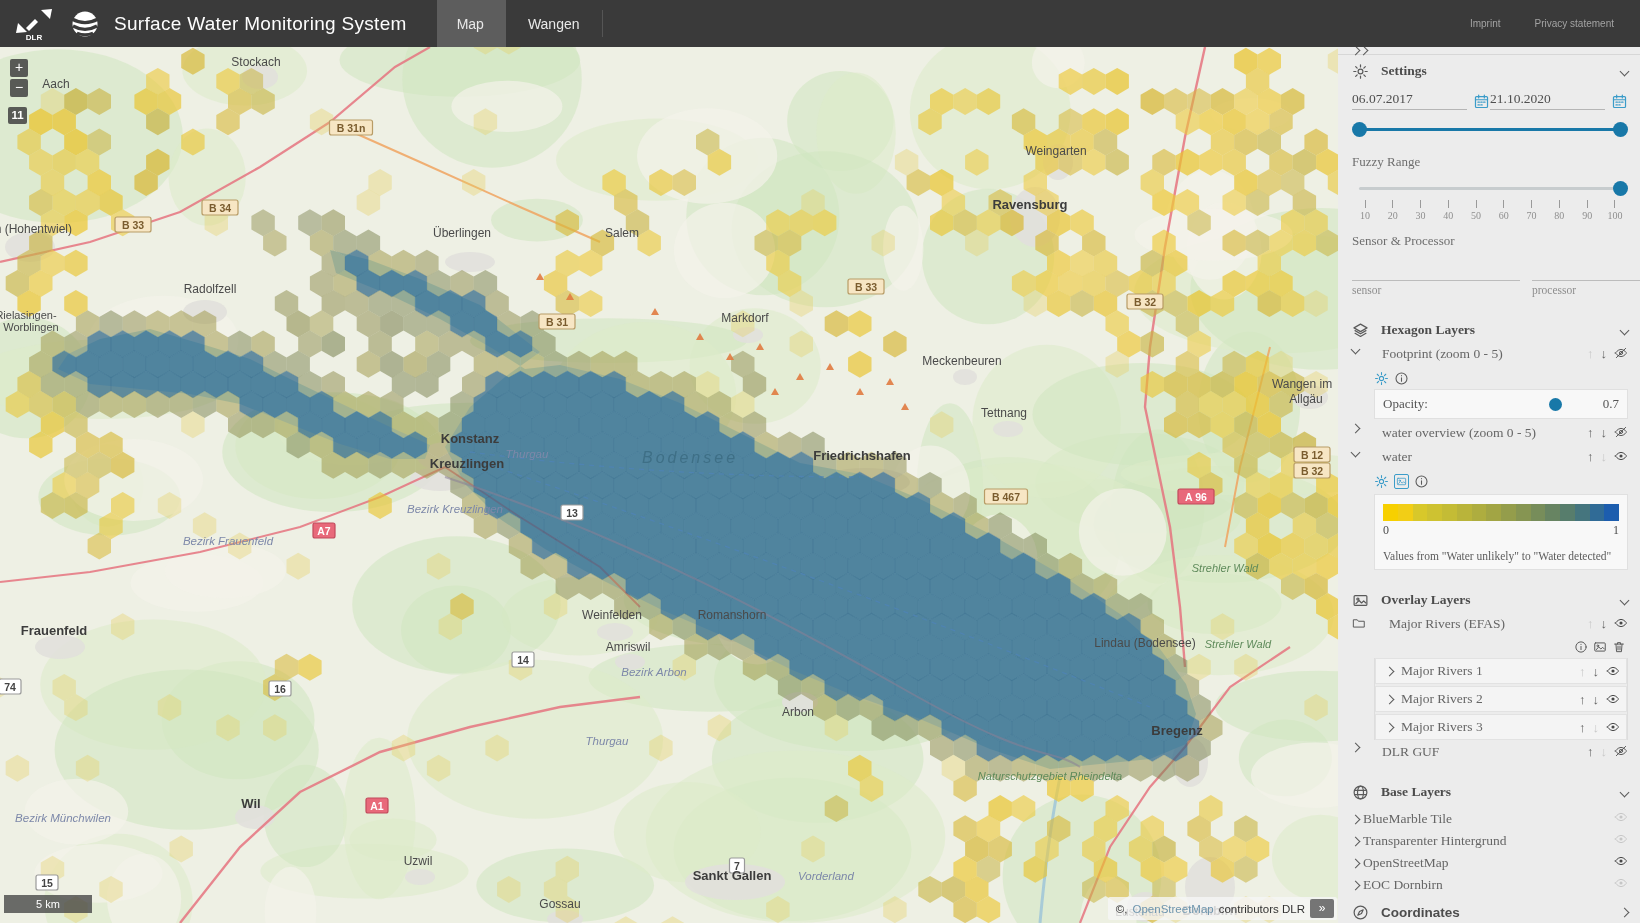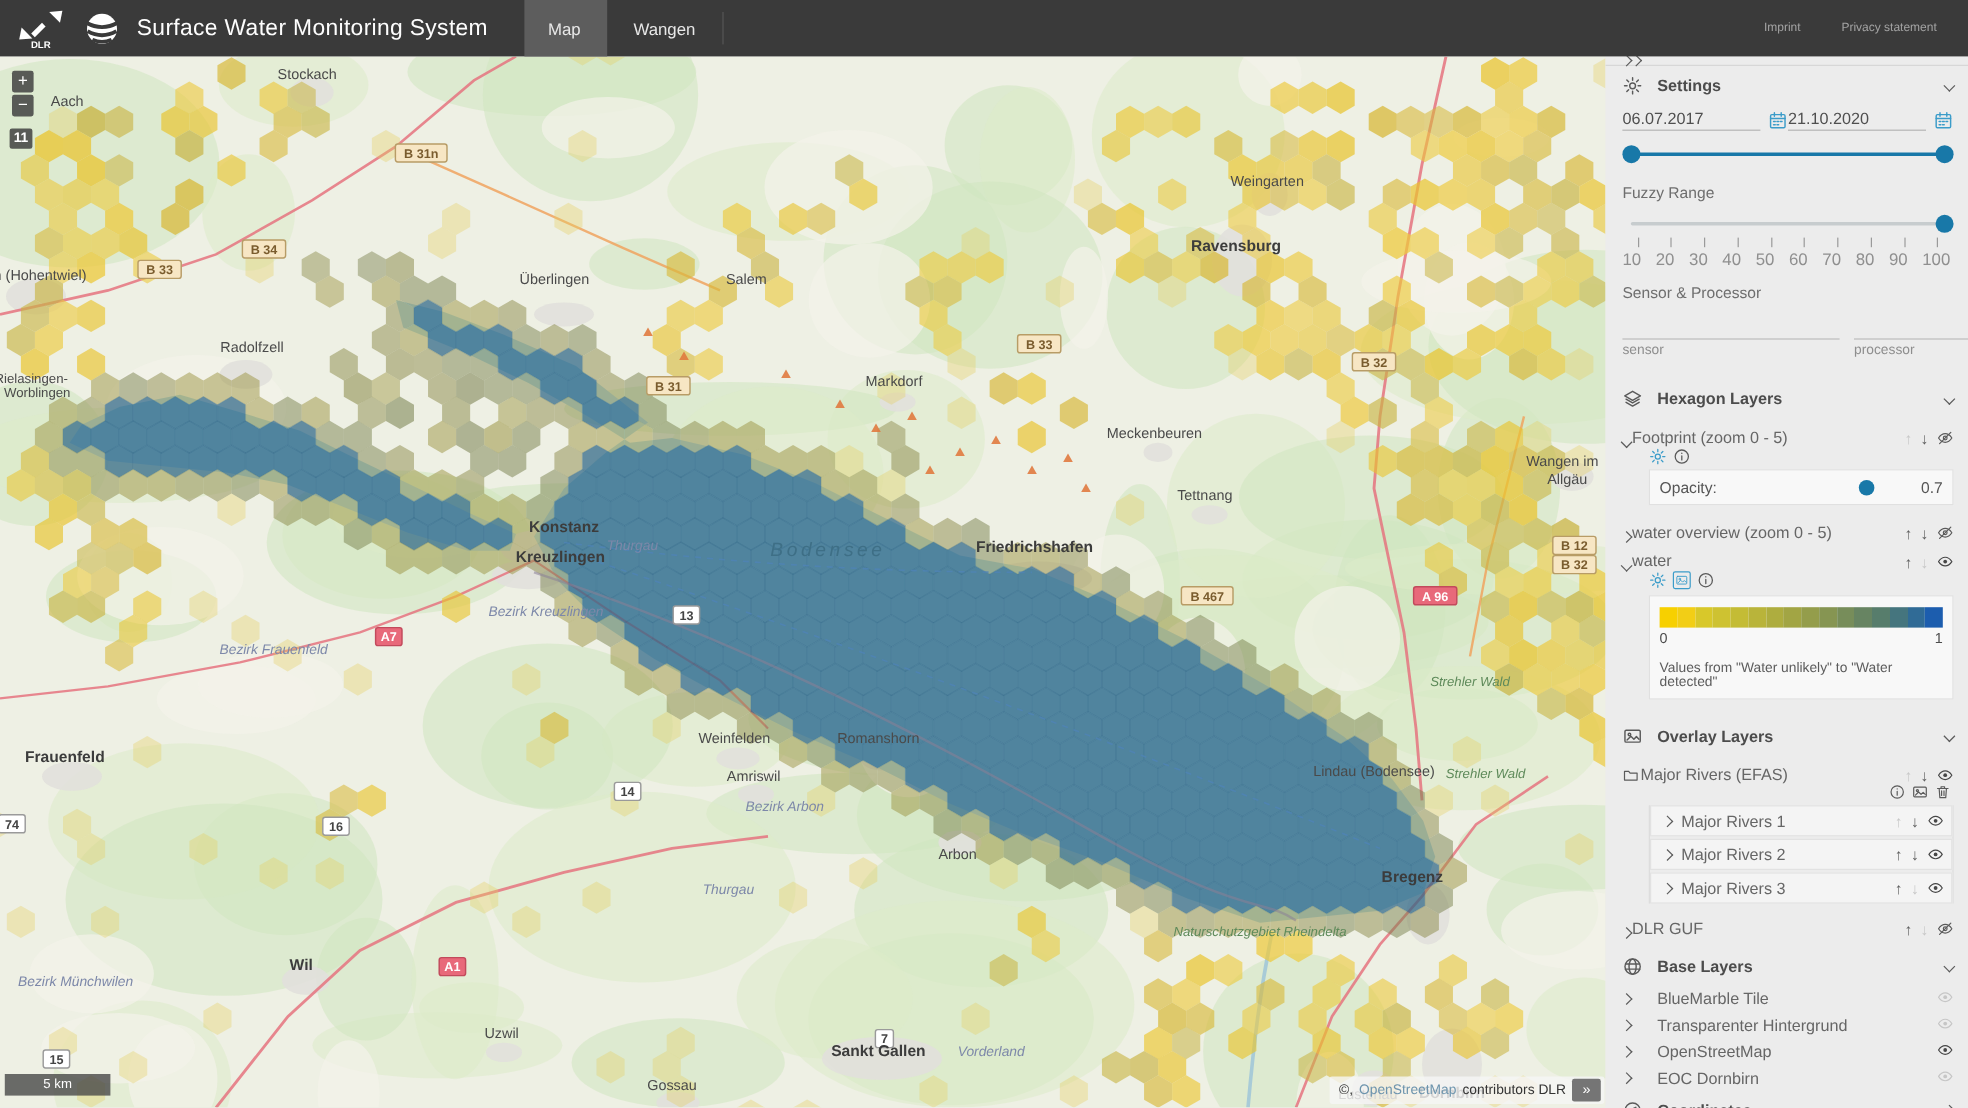--- a/index.html
+++ b/index.html
@@ -35,21 +35,21 @@
     line-height:18px;font-size:12px;cursor:pointer;}
 
   
   .sidebar{position:absolute;right:0;top:47px;width:302px;height:876px;background:#ececec;
     color:#5c5c5c;font-size:13px;display:flex;flex-direction:column;z-index:20;}
   .collapse-row{height:33px;display:flex;align-items:center;padding-left:14px;border-bottom:1px solid #d7d7d7;}
   .dchev{display:flex;gap:1px;cursor:pointer;}
   .chv{display:inline-block;width:7px;height:7px;border-right:1.7px solid #5a5a5a;border-bottom:1.7px solid #5a5a5a;}
   .chv.r{transform:rotate(-45deg);}
   .chv.d{transform:rotate(45deg);}
-  .sec{padding:0 12px 0 14px;}
+  .sec{padding:0 12px 0 14px;font-family:Liberation Serif, serif;}
   .sechead{display:flex;align-items:center;gap:12px;height:32px;font-weight:bold;color:#4c4c4c;
     font-size:13.5px;cursor:pointer;}
   .sechead .chvend{margin-left:auto;}
   .divider{height:1px;background:#d5d5d5;margin:4px 0;}
   .ic{display:inline-flex;width:17px;height:17px;color:#5a5a5a;flex:none;}
   .ic svg{width:100%;height:100%;}
   .ic.blue{color:#3b9cc9;}
   .ic.sm{width:14px;height:14px;}
   .ic.dim{color:#c6c6c6;}
   .ic.dark{color:#474747;}
@@ -58,50 +58,50 @@
   .dcell{flex:1;display:flex;align-items:flex-end;gap:6px;}
   .dinput{flex:1;border:none;border-bottom:1px solid #b5b5b5;background:transparent;color:#4f4f4f;
     font-size:13.5px;padding:2px 0;font-family:inherit;width:80px;}
   .dualslider{position:relative;height:16px;margin:12px 2px 2px 2px;}
   .dualslider .track{position:absolute;left:5px;right:5px;top:6px;height:3px;background:#1878a8;border-radius:2px;}
   .handle{position:absolute;width:15px;height:15px;border-radius:50%;background:#1878a8;top:0;cursor:pointer;}
   .lbl{color:#6e6e6e;font-size:13px;margin-top:16px;}
   .fuzzy{position:relative;height:16px;margin:11px 2px 0 2px;}
   .fuzzy .track{position:absolute;left:5px;right:5px;top:6px;height:3px;background:#c7ccce;border-radius:2px;}
   .tickrow{display:flex;justify-content:space-between;margin:3px 0 0 0;}
-  .tick{width:26px;text-align:left;color:#8f8f8f;font-size:14px;}
+  .tick{width:26px;text-align:center;color:#8f8f8f;font-size:10px;}
   .tick i{display:block;width:1px;height:8px;background:#9a9a9a;margin:0 auto 2px auto;}
   .sprow{display:flex;gap:12px;margin-top:14px;padding-bottom:10px;}
   .inpcol{flex:1;display:flex;flex-direction:column;}
   .inpcol input{border:none;border-bottom:1px solid #bcbcbc;background:transparent;height:18px;font-family:inherit;}
   .inpcol label{color:#8e8e8e;font-size:11.5px;margin-top:3px;}
   .inpcol.wide{flex:1.4;}
 
-  .layerrow{display:flex;align-items:flex-end;gap:1px;height:24px;color:#666;font-size:13.5px;cursor:pointer;}
+  .layerrow{display:flex;align-items:flex-start;gap:23px;height:24px;color:#666;font-size:13.5px;cursor:pointer;}
   .layerrow .ops{margin-left:auto;display:flex;align-items:center;gap:7px;}
   .arr{font-size:13px;color:#5f5f5f;cursor:pointer;line-height:1;}
   .arr.dis{color:#c8c8c8;}
   .subicons{display:flex;gap:5px;padding:1px 0 3px 22px;}
   .subicons .ic{width:15px;height:15px;cursor:pointer;}
   .ic.framed{border:1px solid #3b9cc9;border-radius:2px;padding:1px;}
   .opbox{background:#f8f8f8;border:1px solid #e0e0e0;margin-left:22px;height:30px;display:flex;
     align-items:center;padding:0 8px;position:relative;color:#555;justify-content:space-between;}
   .opbox .dot{position:absolute;left:69%;top:8px;width:13px;height:13px;border-radius:50%;background:#1878a8;cursor:pointer;}
   .opbox .val{margin-left:auto;}
   .legendbox{background:#f8f8f8;border:1px solid #e0e0e0;margin:2px 0 6px 22px;padding:5px 8px 7px 8px;}
   .ramp{display:flex;height:17px;margin-top:4px;}
   .ramp div{flex:1;}
   .ramp01{display:flex;justify-content:space-between;color:#4c4c4c;font-size:12px;margin-top:2px;}
   .caption{color:#5c5c5c;font-size:11.5px;margin-top:12px;}
   .groupbox{border-left:1px solid #ddd;border-right:1px solid #ddd;margin-left:22px;}
   .subrow{background:#f4f4f4;border:1px solid #e2e2e2;margin-bottom:2px;height:26px;display:flex;
     align-items:center;gap:8px;padding:0 6px 0 10px;color:#666;font-size:13.5px;}
   .subrow .ops{margin-left:auto;display:flex;align-items:center;gap:7px;}
   .groupops{display:flex;justify-content:flex-end;gap:5px;padding:0 2px 4px 0;}
-  .baserow{display:flex;align-items:center;gap:22px;height:22px;color:#666;font-size:13.5px;cursor:pointer;}
+  .baserow{display:flex;align-items:center;gap:4px;height:22px;color:#666;font-size:13.5px;cursor:pointer;}
   .baserow .ops{margin-left:auto;}
   .bottomrow{display:flex;align-items:center;gap:12px;height:30px;font-weight:bold;color:#4c4c4c;
     font-size:13.5px;cursor:pointer;padding:0 12px 0 14px;}
   .bottomrow .chvend{margin-left:auto;}
 </style>
 </head>
 <body>
 
 <div class="topbar">
   <div class="brand">

